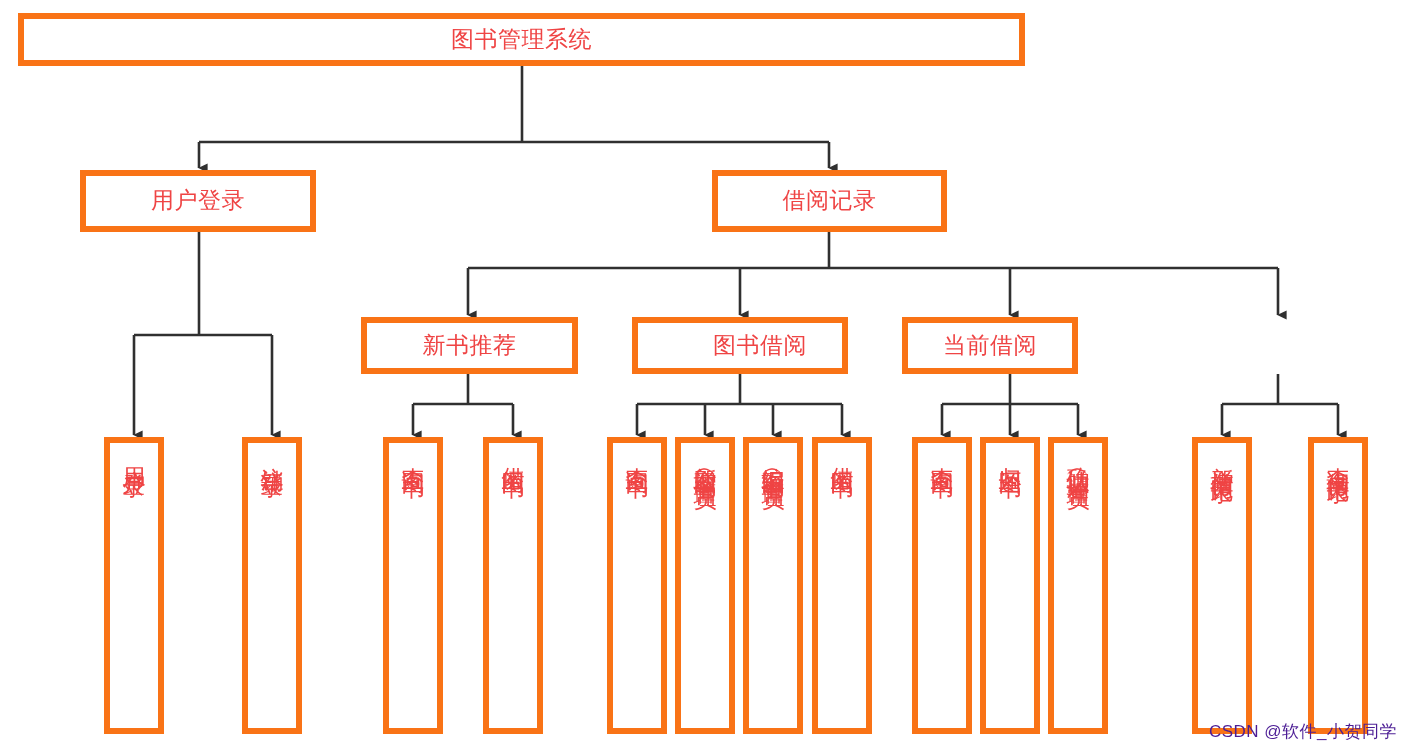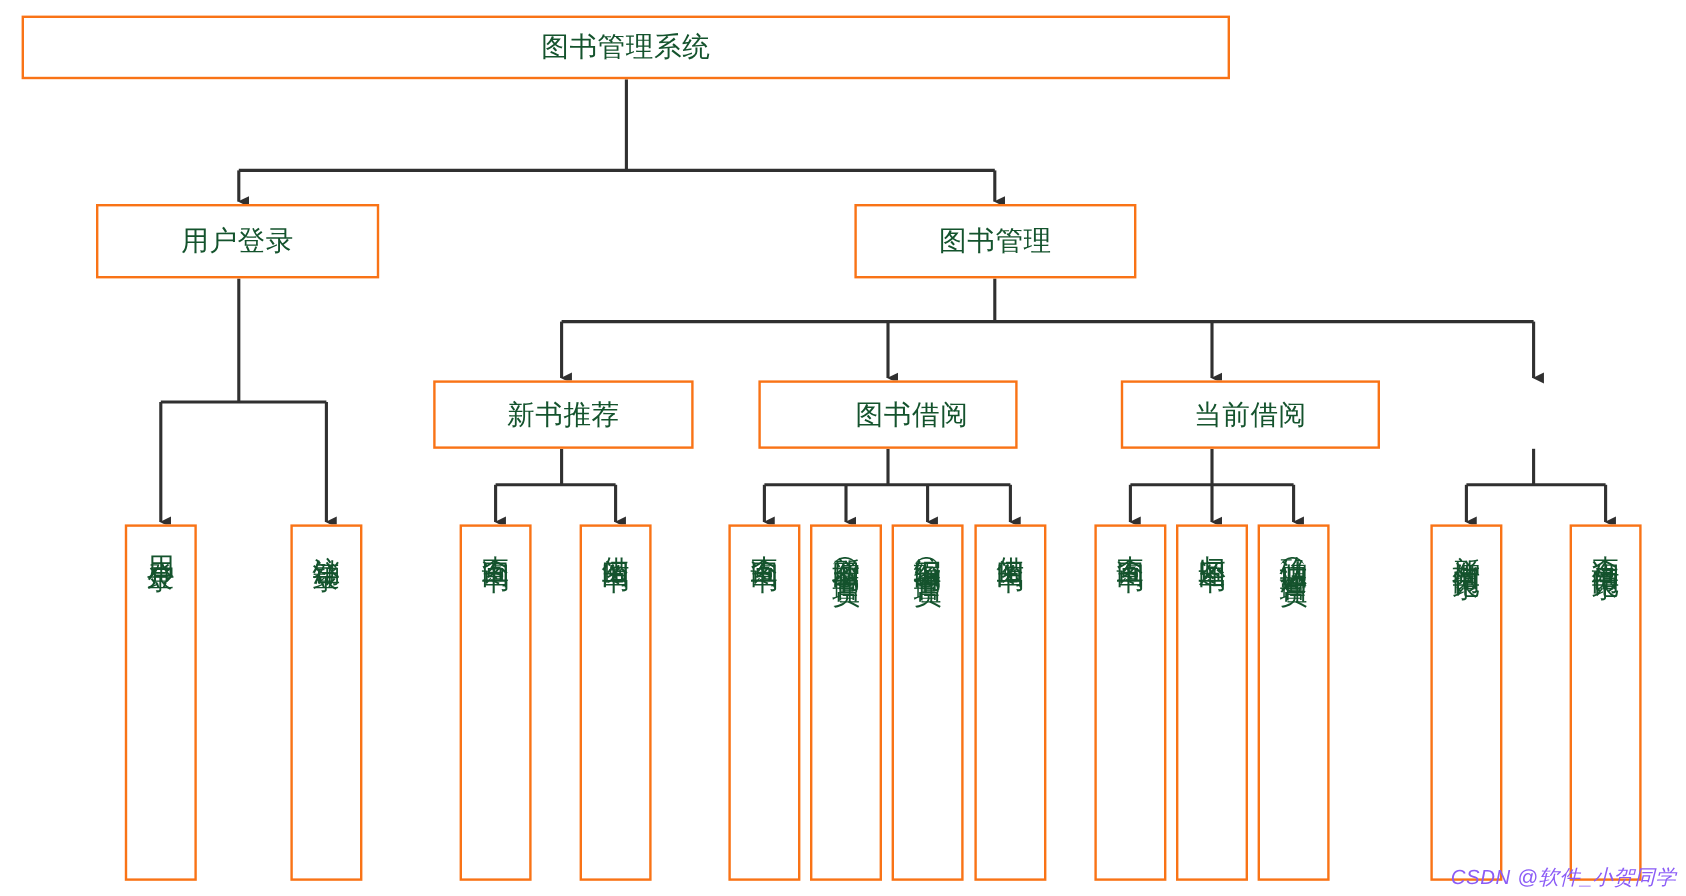--- a/index.html
+++ b/index.html
@@ -24,25 +24,25 @@
     left: 0;
     top: 0;
     width: 1405px;
     height: 747px;
     pointer-events: none;
   }
   .node {
     position: absolute;
     box-sizing: border-box;
     background: #ffffff;
-    border: 2px solid #f97316;
+    border: 6px solid #f97316;
     display: flex;
     align-items: center;
     justify-content: center;
-    color: #14532d;
+    color: #ef4444;
   }
   .node.horizontal {
     font-size: 23px;
     line-height: 1.1;
     letter-spacing: 0.5px;
   }
   .node.vertical {
     align-items: flex-start;
     justify-content: center;
     padding-top: 6px;
@@ -56,24 +56,23 @@
     white-space: nowrap;
   }
   .node .hlabel {
     white-space: nowrap;
   }
   .watermark {
     position: absolute;
     right: 8px;
     bottom: 4px;
     font-size: 17px;
-    color: #8b5cf6;
+    color: #4c1d95;
     letter-spacing: 0.5px;
     white-space: nowrap;
-    font-style: italic;
   }
 </style>
 </head>
 <body>
 
 <div id="diagram-root">
 
   <svg class="connectors" viewBox="0 0 1405 747" width="1405" height="747">
     <defs>
       <marker id="arrowhead" markerWidth="10" markerHeight="10" refX="4.6" refY="8.6" orient="auto" markerUnits="userSpaceOnUse">
@@ -126,30 +125,30 @@
   </svg>
 
   <div class="node horizontal" style="left:18px; top:13px; width:1007px; height:53px;">
     <span class="hlabel">图书管理系统</span>
   </div>
 
   <div class="node horizontal" style="left:80px; top:170px; width:236px; height:62px;">
     <span class="hlabel">用户登录</span>
   </div>
   <div class="node horizontal" style="left:712px; top:170px; width:235px; height:62px;">
-    <span class="hlabel">图书管理</span>
+    <span class="hlabel">借阅记录</span>
   </div>
 
   <div class="node horizontal" style="left:361px; top:317px; width:217px; height:57px;">
     <span class="hlabel">新书推荐</span>
   </div>
   <div class="node horizontal" style="left:632px; top:317px; width:216px; height:57px;padding-left:40px;">
     <span class="hlabel">图书借阅</span>
   </div>
-  <div class="node horizontal" style="left:934px; top:317px; width:216px; height:57px;">
+  <div class="node horizontal" style="left:902px; top:317px; width:176px; height:57px;">
     <span class="hlabel">当前借阅</span>
   </div>
 
   <div class="node vertical" style="left:104px; top:437px; width:60px; height:297px;">
     <span class="vlabel">用户登录</span>
   </div>
   <div class="node vertical" style="left:242px; top:437px; width:60px; height:297px;">
     <span class="vlabel">注销登录</span>
   </div>
 

